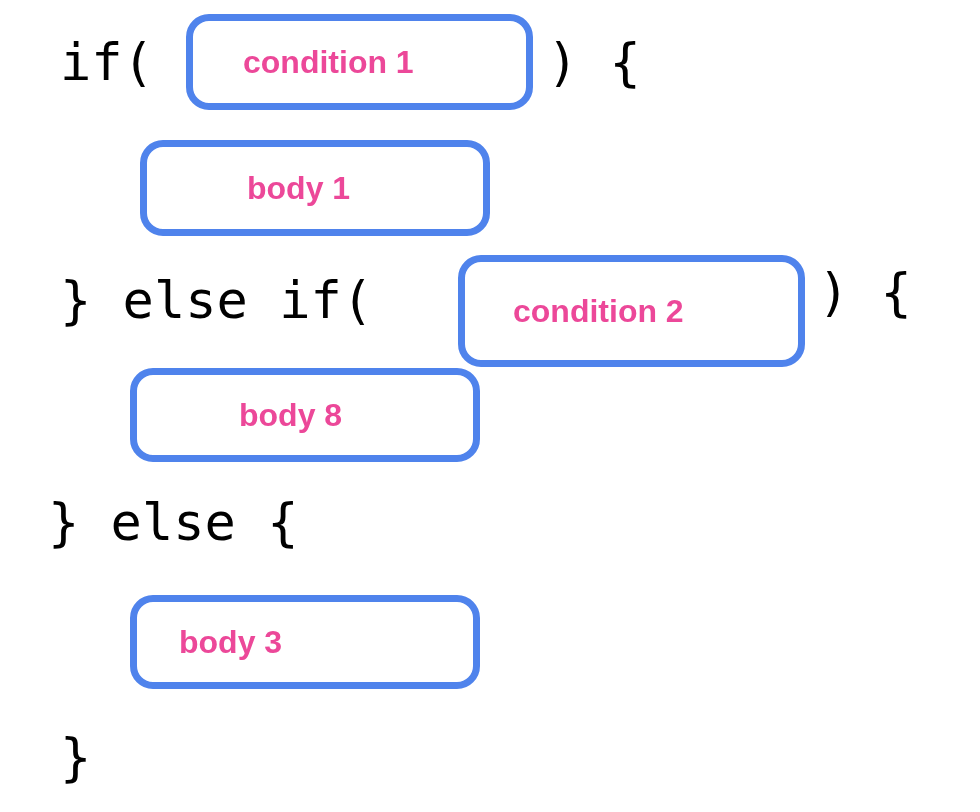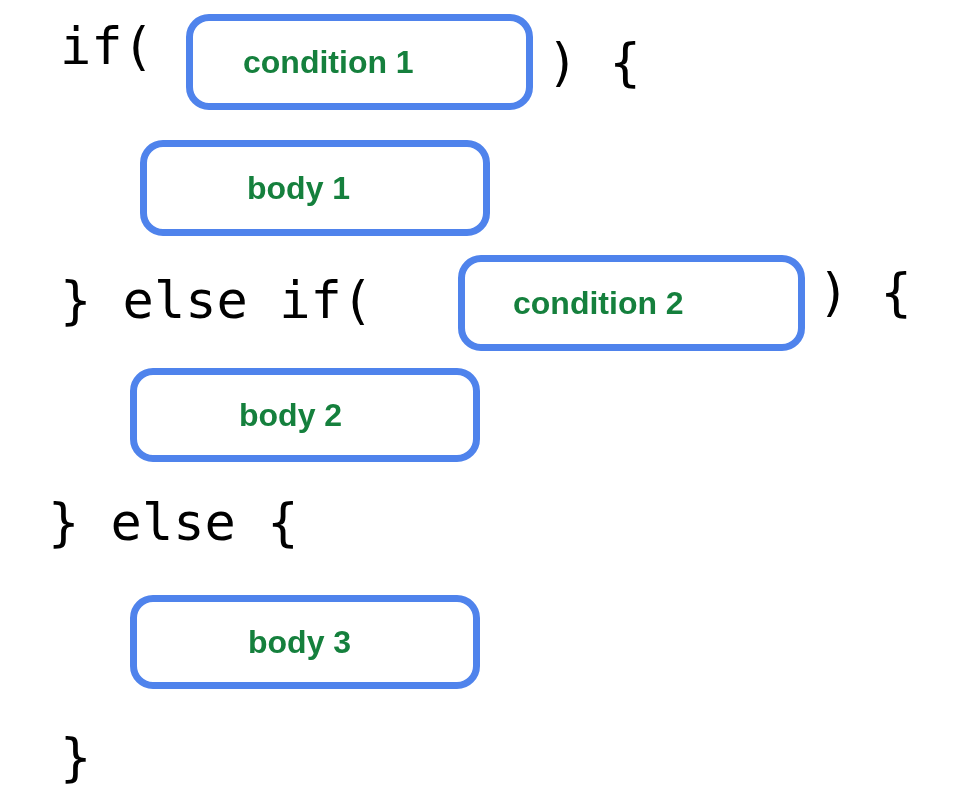--- a/index.html
+++ b/index.html
@@ -40,42 +40,42 @@
     background: #ffffff;
     display: flex;
     align-items: center;
   }
 
   .slot-label {
     font-family: "Liberation Sans", sans-serif;
     font-weight: 700;
     font-size: 32px;
     line-height: 1;
-    color: #15803d;
+    color: #ec4899;
     white-space: nowrap;
   }
 
   
   #slot-condition-1 { left: 186px; top: 14px;  width: 347px; height: 96px; }
   #slot-condition-1 .slot-label { margin-left: 50px; }
 
   #slot-body-1      { left: 140px; top: 140px; width: 350px; height: 96px; }
   #slot-body-1 .slot-label { margin-left: 100px; }
 
-  #slot-condition-2 { left: 458px; top: 255px; width: 347px; height: 96px; }
+  #slot-condition-2 { left: 458px; top: 255px; width: 347px; height: 112px; }
   #slot-condition-2 .slot-label { margin-left: 48px; }
 
   #slot-body-2      { left: 130px; top: 368px; width: 350px; height: 94px; }
   #slot-body-2 .slot-label { margin-left: 102px; }
 
   #slot-body-3      { left: 130px; top: 595px; width: 350px; height: 94px; }
-  #slot-body-3 .slot-label { margin-left: 111px; }
+  #slot-body-3 .slot-label { margin-left: 42px; }
 
   
-  #code-if-open      { left: 60px;  top: 20px;  }
+  #code-if-open      { left: 60px;  top: 36px;  }
   #code-line1-close  { left: 547px; top: 36px;  }
 
   #code-elseif-open  { left: 60px;  top: 266px; margin-top: 8px; }
   #code-line3-close  { left: 818px; top: 266px; }
 
   #code-else-open    { left: 48px;  top: 496px; }
 
   #code-final-close  { left: 60px;  top: 731px; }
 </style>
 </head>
@@ -97,21 +97,21 @@
 
   <span class="code" id="code-elseif-open">} else if(</span>
 
   <div class="slot" id="slot-condition-2">
     <span class="slot-label">condition 2</span>
   </div>
 
   <span class="code" id="code-line3-close">) {</span>
 
   <div class="slot" id="slot-body-2">
-    <span class="slot-label">body 2</span>
+    <span class="slot-label">body 8</span>
   </div>
 
   <span class="code" id="code-else-open">} else {</span>
 
   <div class="slot" id="slot-body-3">
     <span class="slot-label">body 3</span>
   </div>
 
   <span class="code" id="code-final-close">}</span>
 

